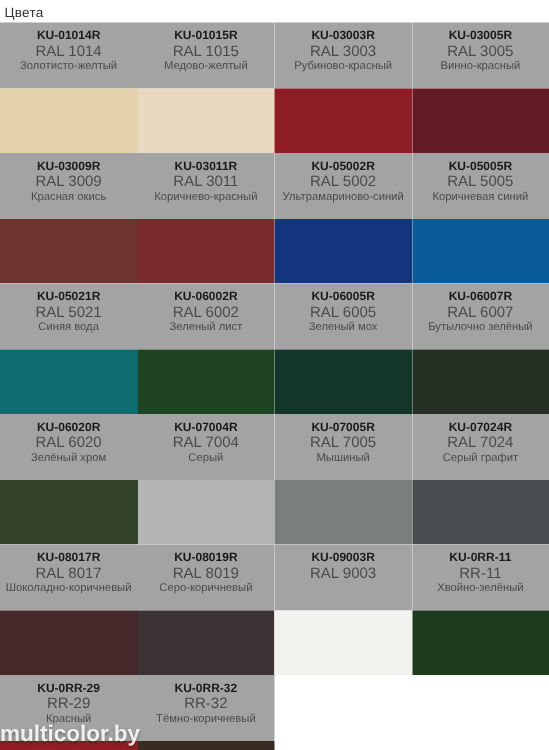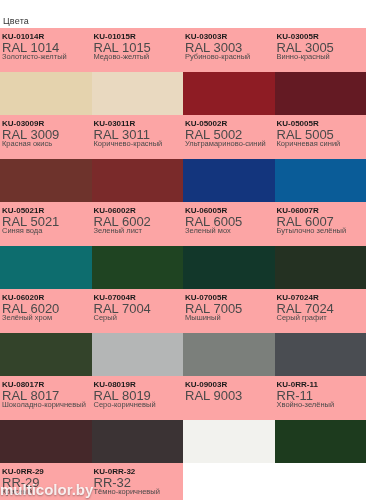--- a/index.html
+++ b/index.html
@@ -14,47 +14,48 @@
   #page {
     position: relative;
     width: 366px;
     height: 500px;
     overflow: hidden;
     background: #ffffff;
   }
   .page-title {
     font-size: 9px;
     color: #333333;
-    padding: 16px 0 2px 3px;
+    padding: 3px 0 2px 3px;
     letter-spacing: 0.2px;
   }
   .grid {
     display: grid;
     grid-template-columns: repeat(4, 1fr);
     width: 366px;
   }
   .cell {
     position: relative;
     padding: 0;
     background: #ffffff;
   }
   .cell-inner {
     padding: 4px 2px 0 2px;
-    background: #fca5a5;
+    text-align: center;
+    background: #a3a3a3;
     height: 44px;
   }
   .code {
     font-size: 8px;
     font-weight: bold;
     color: #1a1a1a;
     line-height: 10px;
     margin-bottom: 1px;
   }
   .ral {
-    font-size: 13px;
+    font-size: 10px;
     color: #4a4a4a;
     line-height: 9px;
   }
   .cname {
     font-size: 7.5px;
     color: #4a4a4a;
     line-height: 9px;
   }
   .swatch {
     width: 100%;

